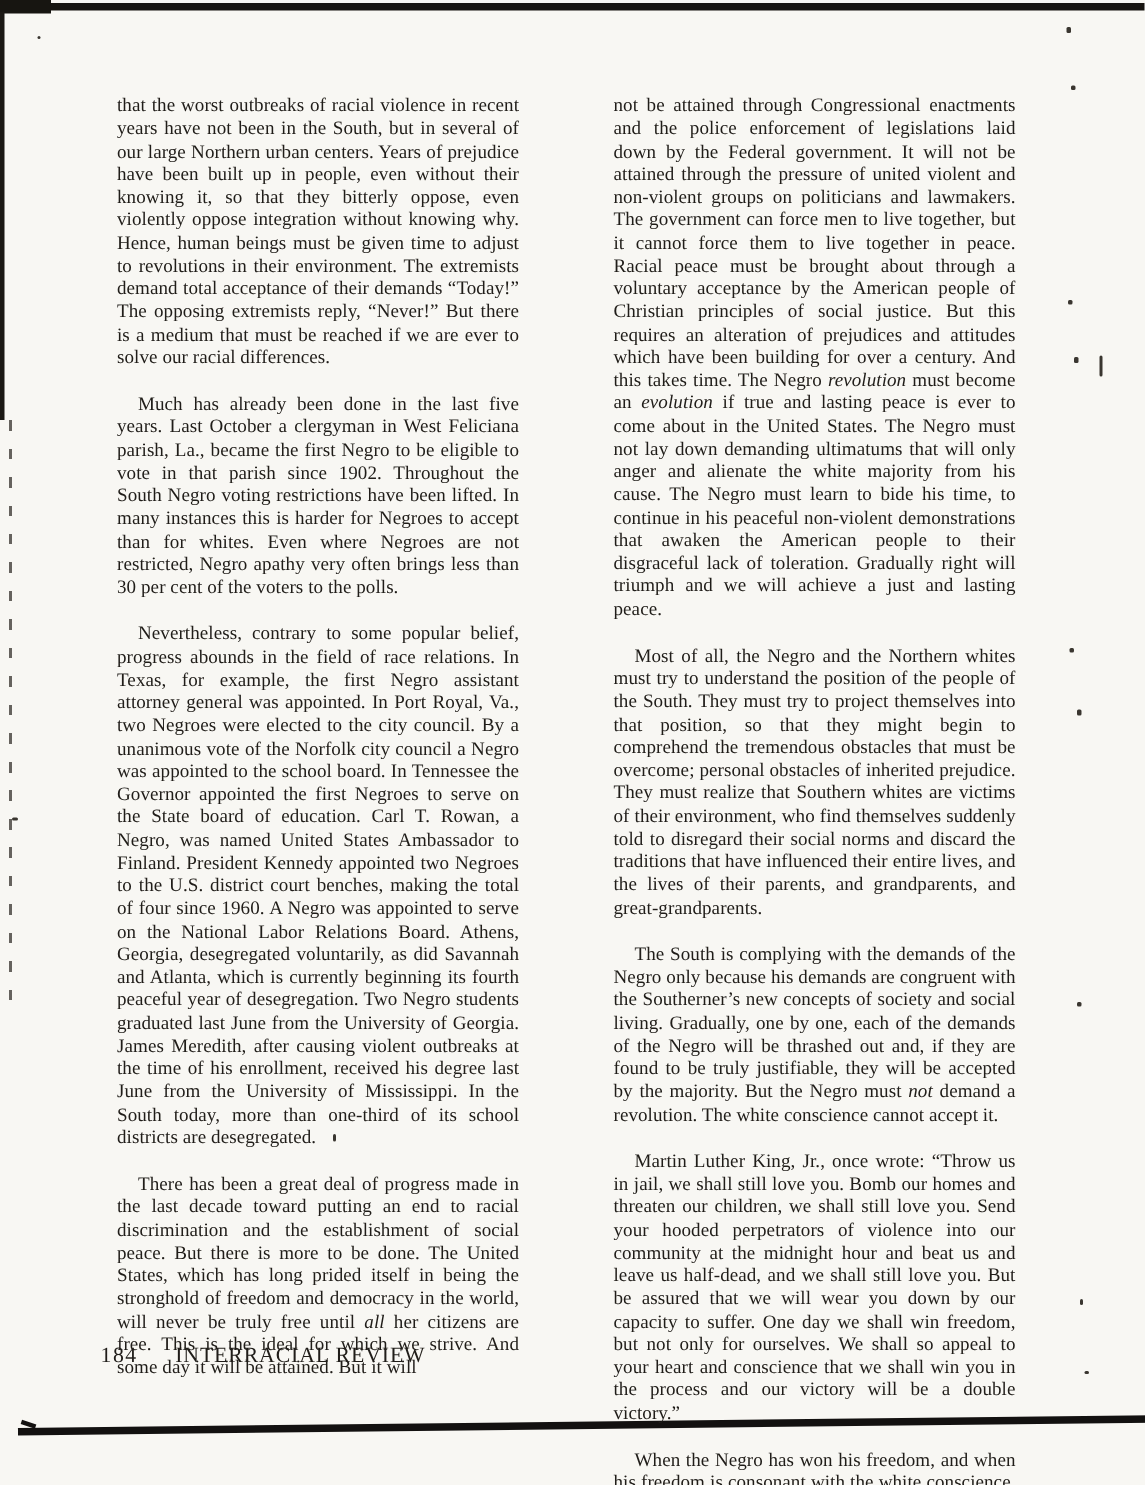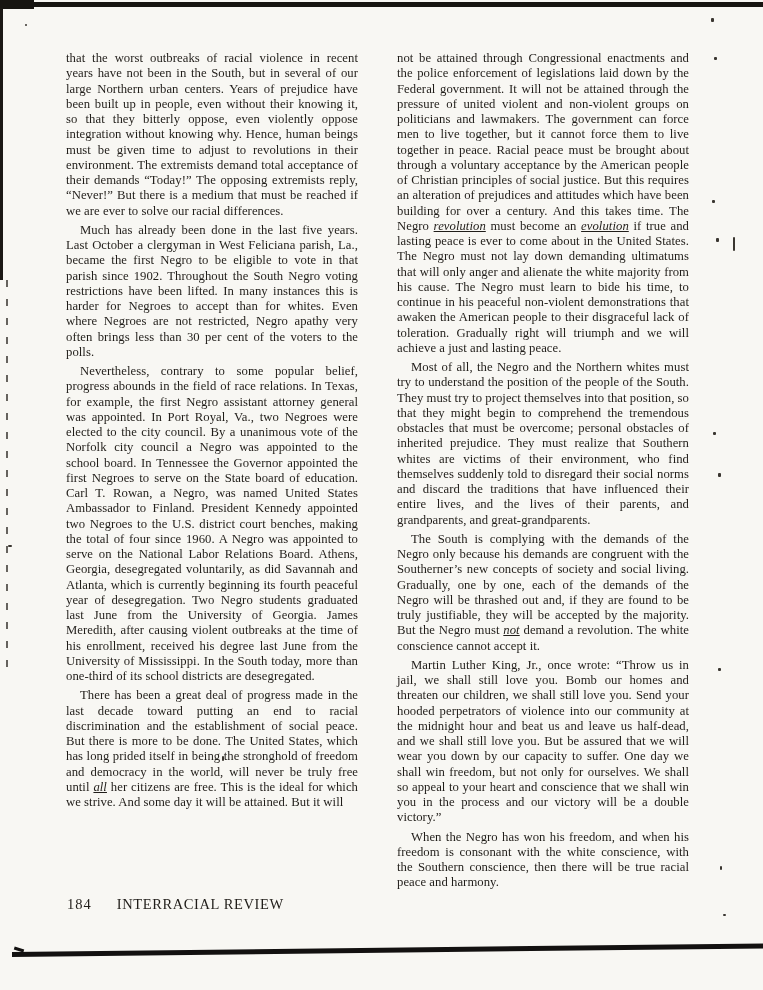--- a/index.html
+++ b/index.html
@@ -24,23 +24,23 @@
     top: 47px;
     width: 300px;
     color: #201d19;
     font-size: 12.7px;
     line-height: 15.25px;
     text-align: justify;
     letter-spacing: 0.05px;
   }
   .col-left  { left: 62px; }
   .col-right { left: 393px; }
-  p.para { margin: 4px; }
+  p.para { margin: 16px; }
   p.para.indent { text-indent: 14px; }
-  .it { font-style: italic; text-decoration: underline; }
+  .it { font-style: italic; }
 
   
   .footer {
     position: absolute;
     left: 67px;
     top: 896px;
     font-size: 14.5px;
     color: #201d19;
     white-space: nowrap;
   }

